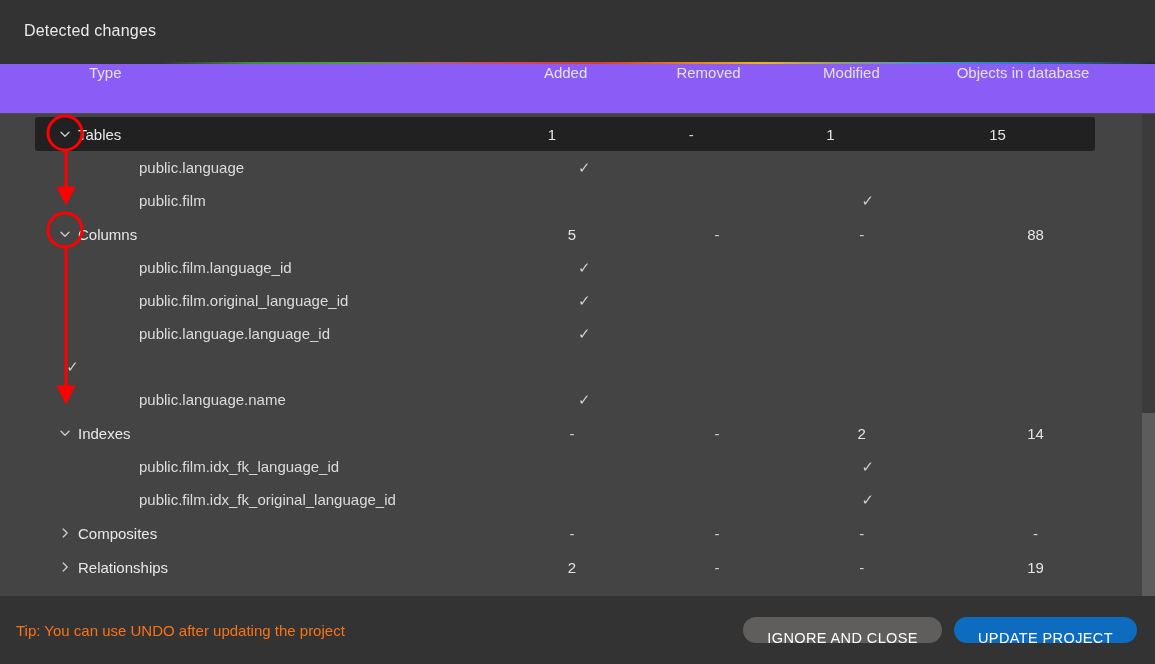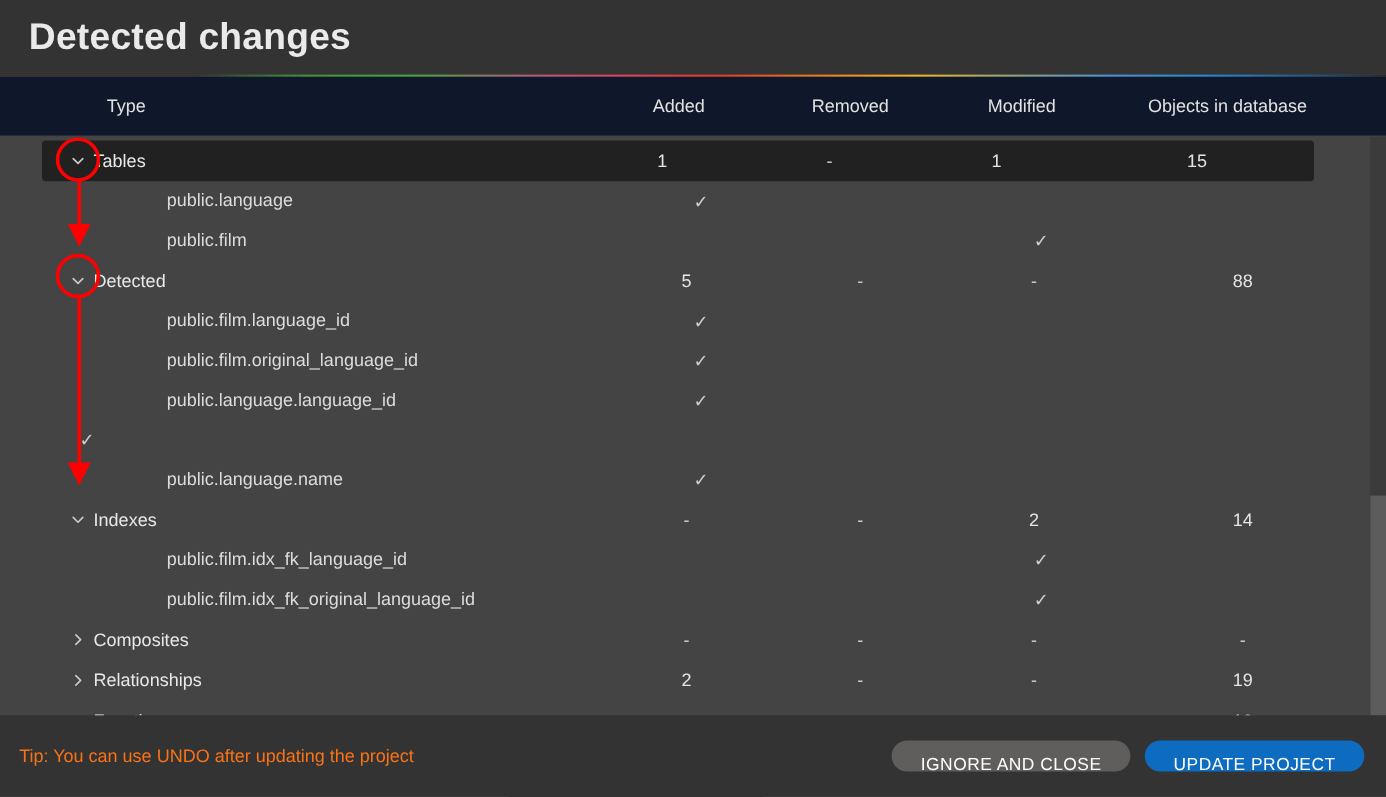--- a/index.html
+++ b/index.html
@@ -25,22 +25,22 @@
   .dialog-header {
     height: 62px;
     background: #333333;
     display: flex;
     align-items: center;
     padding: 0 24px;
     flex: 0 0 auto;
     position: relative;
   }
   .dialog-title {
-    font-size: 31px;
-    font-weight: 700;
+    font-size: 16px;
+    font-weight: 400;
     color: #eaeaea;
     letter-spacing: .2px;
   }
   .accent-line {
     height: 2px;
     flex: 0 0 auto;
     background: linear-gradient(to right,
         #333333 0%,
         #333333 14%,
         #3f8f3a 22%,
@@ -53,24 +53,23 @@
         #9aa36a 72%,
         #4a8fd0 80%,
         #2a7fc9 88%,
         #25435c 97%,
         #2a2a2a 100%);
   }
 
   
   .col-header {
     height: 50px;
-    background: #0f172a;
+    background: #8b5cf6;
     border-bottom: 1px solid #4d4d4d;
     display: flex;
-    align-items: center;
     flex: 0 0 auto;
     padding-right: 32px;
   }
   .col-type {
     width: 500px;
     padding-left: 89px;
     font-size: 15px;
     color: #e2e2e2;
   }
   .col-num {
@@ -256,21 +255,21 @@
           <div class="val" style="width: 145px;"><span class="check">✓</span></div>
           <div class="val" style="width: 203px;"></div>
         </div>
         <div class="row group">
           <div class="label-cell group-indent">
             <span class="chev">
               <svg width="14" height="14" viewBox="0 0 14 14">
                 <path d="M3 5.2 L7 9.2 L11 5.2" fill="none" stroke="currentColor" stroke-width="1.4" stroke-linecap="round" stroke-linejoin="round"></path>
               </svg>
             </span>
-            <span class="group-name">Detected</span>
+            <span class="group-name">Columns</span>
           </div>
           <div class="val" style="width: 145px;"><span>5</span></div>
           <div class="val" style="width: 145px;"><span class="dash">-</span></div>
           <div class="val" style="width: 145px;"><span class="dash">-</span></div>
           <div class="val" style="width: 203px;"><span>88</span></div>
         </div>
         <div class="row">
           <div class="label-cell child-indent">
             <span class="child-name">public.film.language_id</span>
           </div>

